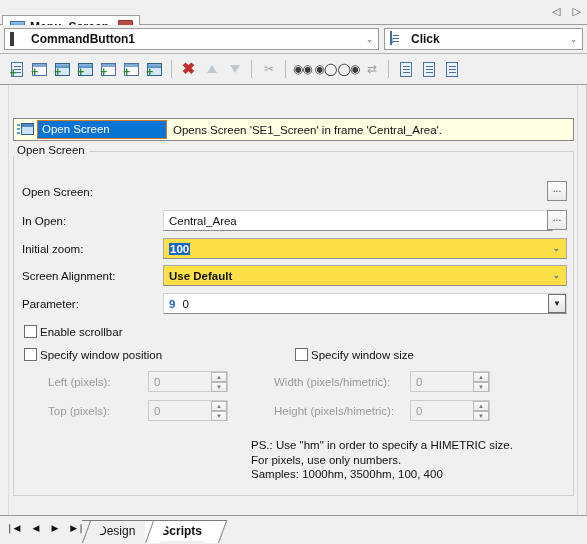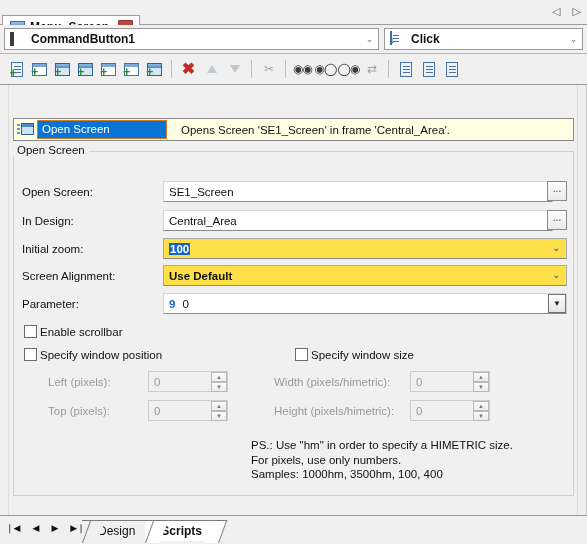--- a/index.html
+++ b/index.html
@@ -335,21 +335,21 @@
     box-sizing: border-box;
     color: #ffffff;
     font-size: 11.5px;
     line-height: 17px;
     padding-left: 4px;
     flex: 0 0 auto;
     overflow: hidden;
     white-space: nowrap;
   }
   .listrow-desc {
-    padding-left: 14px;
+    padding-left: 6px;
     color: #111;
     font-size: 11.5px;
     flex: 1 1 auto;
     overflow: hidden;
     white-space: nowrap;
   }
 
   
   .groupbox {
     position: absolute;
@@ -696,24 +696,23 @@
         <span class="winbox"></span>
     </span>
     <span class="listrow-sel">Open Screen</span>
     <span class="listrow-desc">Opens Screen 'SE1_Screen' in frame 'Central_Area'.</span>
   </div>
 
   <div class="groupbox"></div>
   <div class="group-title">Open Screen</div>
 
   <div class="flabel" style="left:22px; top:101px;">Open Screen:</div>
-  <div class="ftext" style="left:163px; top:96px; width:390px;">SE1_Screen</div>
   <div class="ellipsis-btn" style="left:547px; top:96px;">...</div>
 
-  <div class="flabel" style="left:22px; top:130px;">In Design:</div>
+  <div class="flabel" style="left:22px; top:130px;">In Open:</div>
   <div class="ftext" style="left:163px; top:125px; width:390px;">Central_Area</div>
   <div class="ellipsis-btn" style="left:547px; top:125px;">...</div>
 
   <div class="flabel" style="left:22px; top:158px;">Initial zoom:</div>
   <div class="cbo" style="left:163px; top:153px; width:404px;">
     <span class="sel-text">100</span>
     <span class="cbo-arrow">⌄</span>
   </div>
 
   <div class="flabel" style="left:22px; top:185px;">Screen Alignment:</div>

